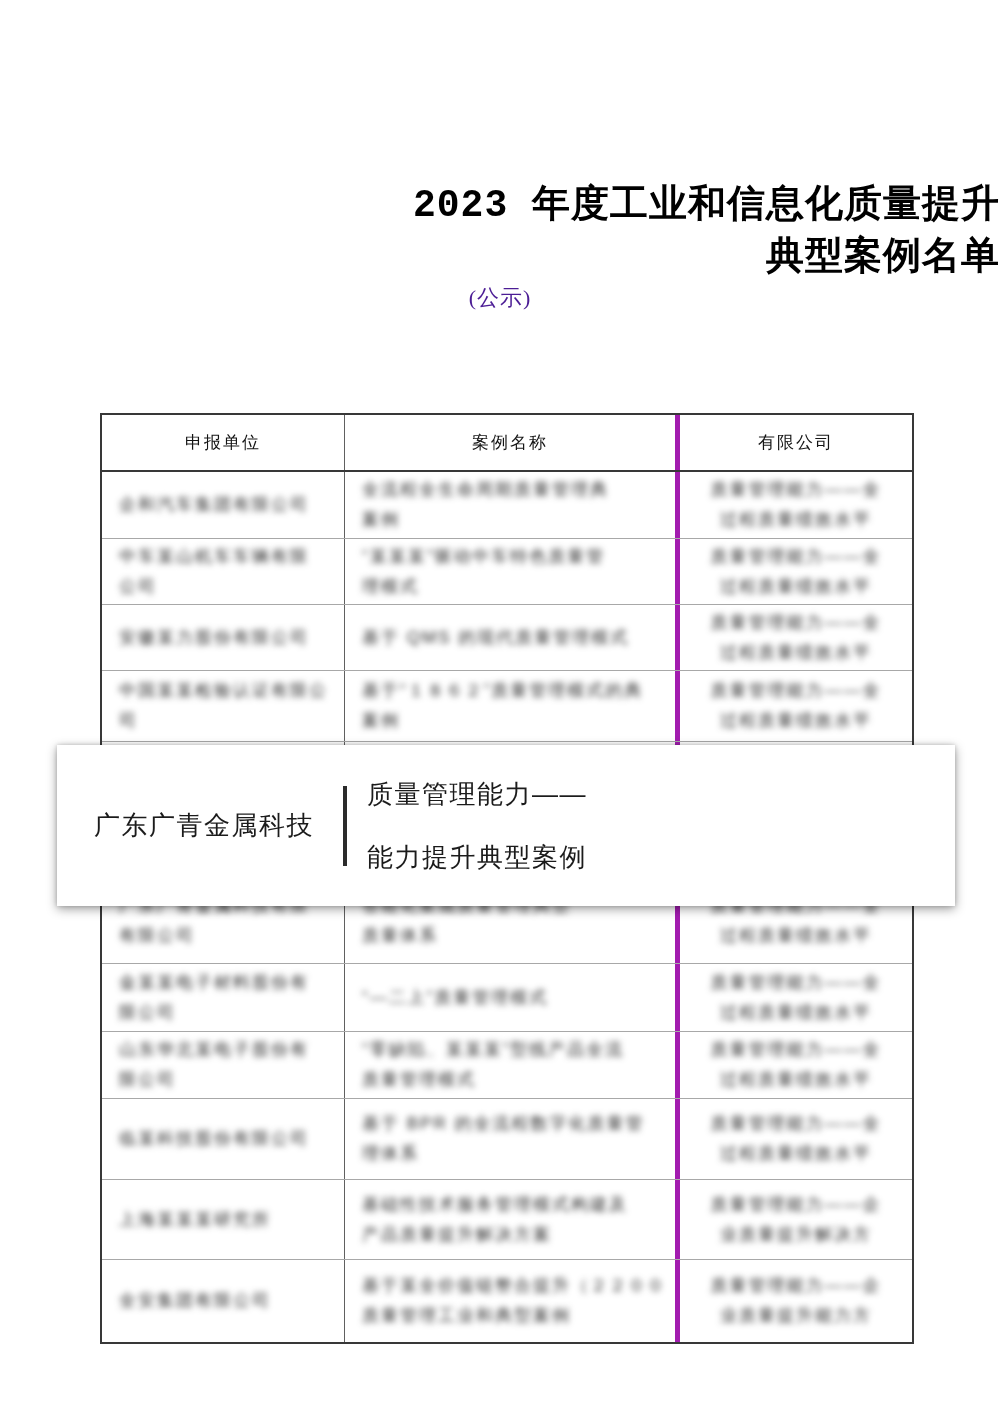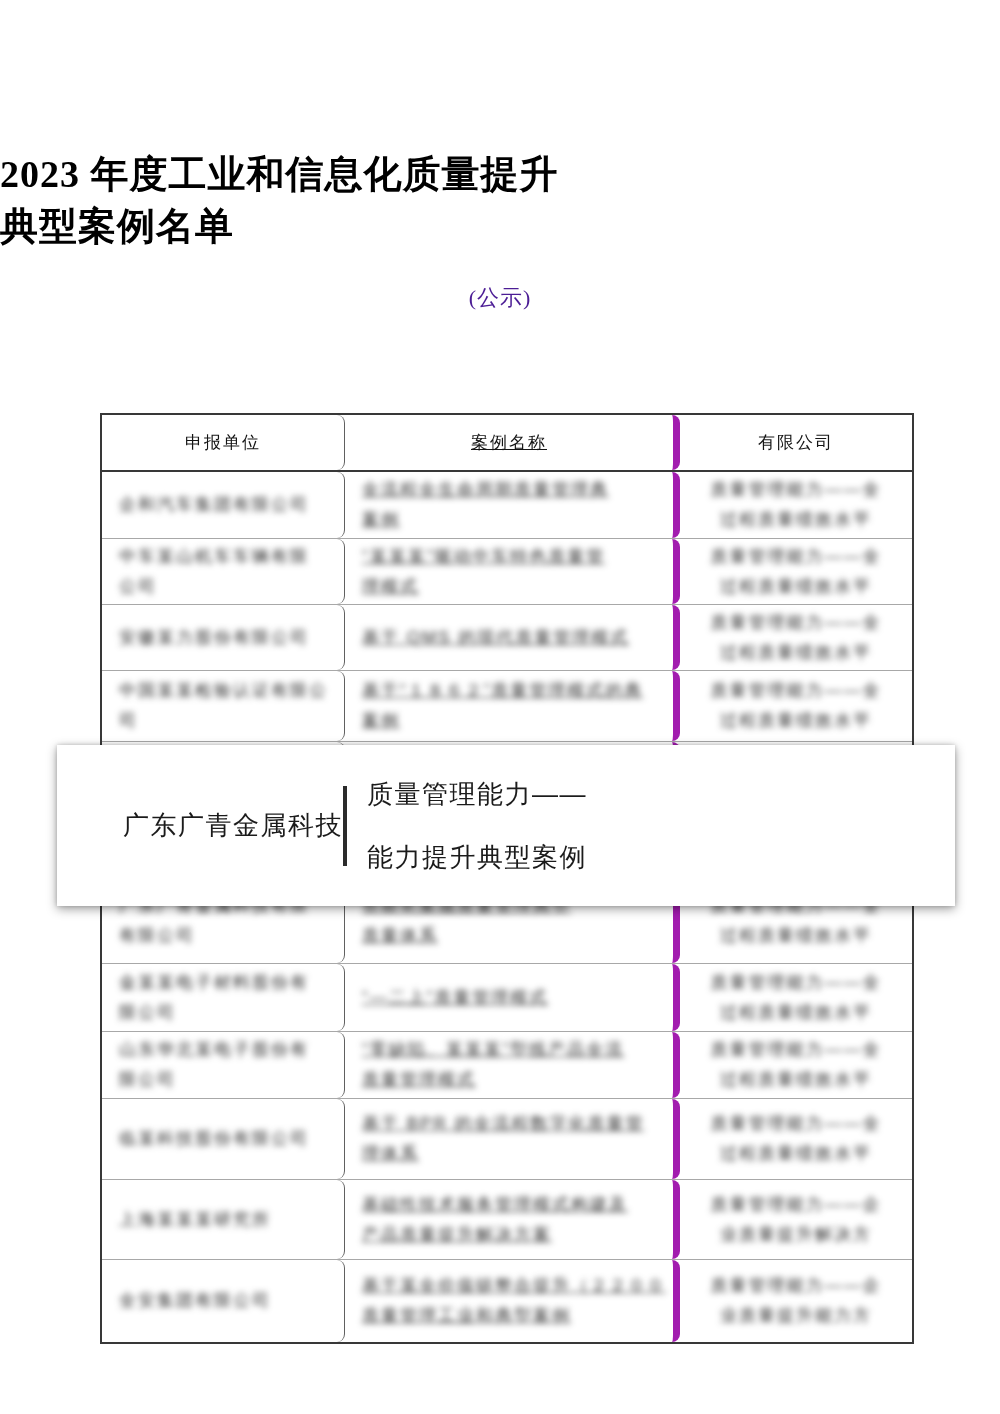--- a/index.html
+++ b/index.html
@@ -2,63 +2,62 @@
 <html><head>
 <meta charset="utf-8">
 <style>
   html,body{margin:0;padding:0;background:#ffffff;}
   .page{
     position:relative;width:1000px;height:1414px;background:#ffffff;overflow:hidden;
     font-family:"Liberation Sans","DejaVu Sans",sans-serif;color:#141414;
   }
   
   .title-block{
-    position:absolute;top:148px;left:0;width:1000px;text-align:left;
-    font-family:Liberation Serif, serif;font-weight:700;color:#000;
+    position:absolute;top:180px;left:0;width:1000px;text-align:right;
+    font-family:Liberation Mono, monospace;font-weight:700;color:#000;
   }
   .title-line{font-size:38px;line-height:52px;letter-spacing:1px;}
   .subtitle{
     position:absolute;top:283px;left:0;width:1000px;text-align:center;
     font-family:"Liberation Serif","DejaVu Serif",serif;color:#4c1d95;
     font-size:22px;line-height:30px;letter-spacing:1px;
   }
   
   .case-table{
     position:absolute;left:100px;top:413px;width:814px;
     border:2px solid #383838;box-sizing:border-box;background:#fff;
   }
   .t-row{display:flex;width:100%;box-sizing:border-box;border-bottom:1px solid #a8a8a8;}
   .t-row:last-child{border-bottom:none;}
   .t-head{border-bottom:2px solid #383838;}
   .t-cell{
     box-sizing:border-box;display:flex;flex-direction:column;justify-content:center;
     overflow:hidden;
-    border-radius:8px;
   }
   .c1{width:243px;border-right:1px solid #606060;padding-left:17px;align-items:flex-start;}
-  .c2{width:335px;border-right:7px solid #a21caf;padding-left:17px;align-items:flex-start;text-decoration:underline;}
+  .c2{width:335px;border-right:5px solid #a21caf;padding-left:17px;align-items:flex-start;}
   .c3{flex:1;align-items:center;}
   .t-head .t-cell{align-items:center;padding-left:0;}
   .head-label{font-size:17px;letter-spacing:2px;color:#141414;}
   .line{
     font-size:17px;line-height:30px;letter-spacing:2px;color:#262626;
     white-space:nowrap;filter:blur(3px);
   }
   .behind-card .t-cell{justify-content:flex-end;padding-bottom:12px;}
   
   .highlight-card{
     position:absolute;left:57px;top:745px;width:898px;height:161px;background:#ffffff;
     box-shadow:0 3px 10px rgba(0,0,0,0.38),0 0 4px rgba(0,0,0,0.18);
     display:flex;align-items:stretch;z-index:5;
   }
   .card-col{
     display:flex;flex-direction:column;justify-content:center;
     box-sizing:border-box;
   }
-  .card-col-1{width:286px;padding-left:37px;text-align:right;}
+  .card-col-1{width:286px;padding-left:37px;}
   .card-col-2{width:325px;padding-left:35px;}
   .card-col-3{flex:1;padding-left:20px;gap:24px;}
   .card-divider{width:2px;height:80px;background:#2b2b2b;align-self:center;}
   .card-line{
     font-size:26px;line-height:39px;letter-spacing:1.5px;color:#1b1b1b;
     white-space:nowrap;font-weight:500;
   }
 </style>
 </head>
 <body>

